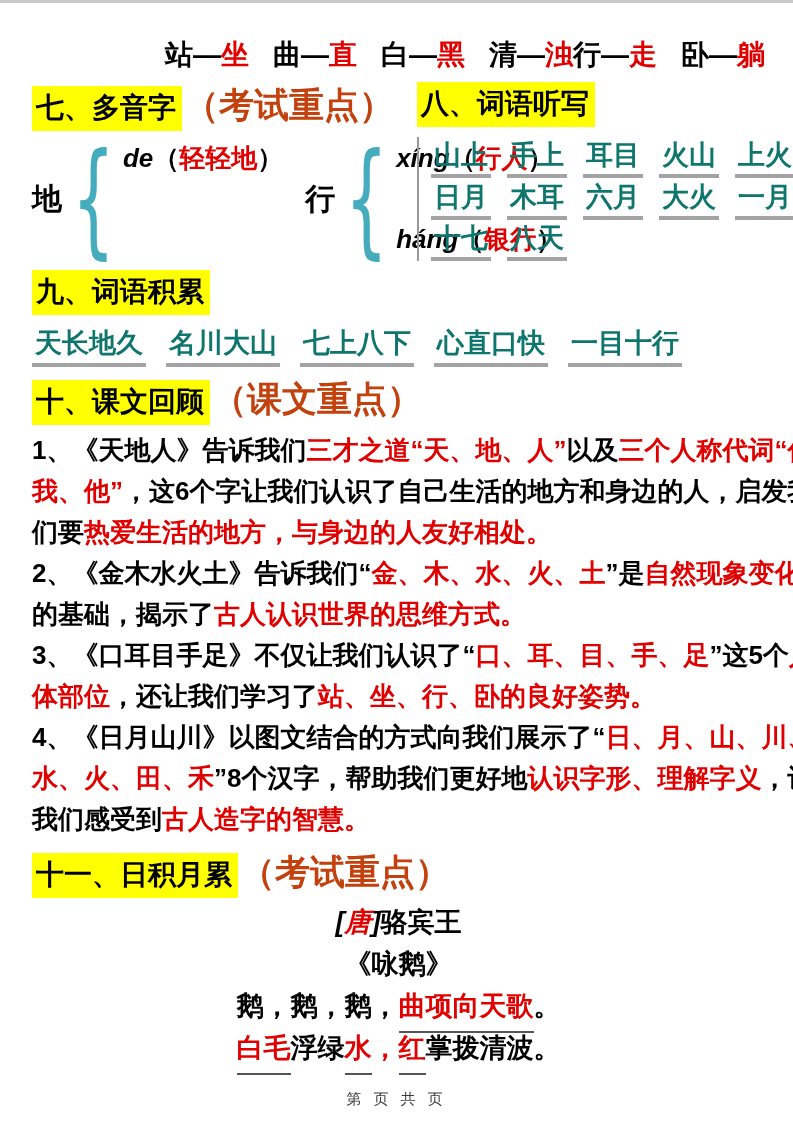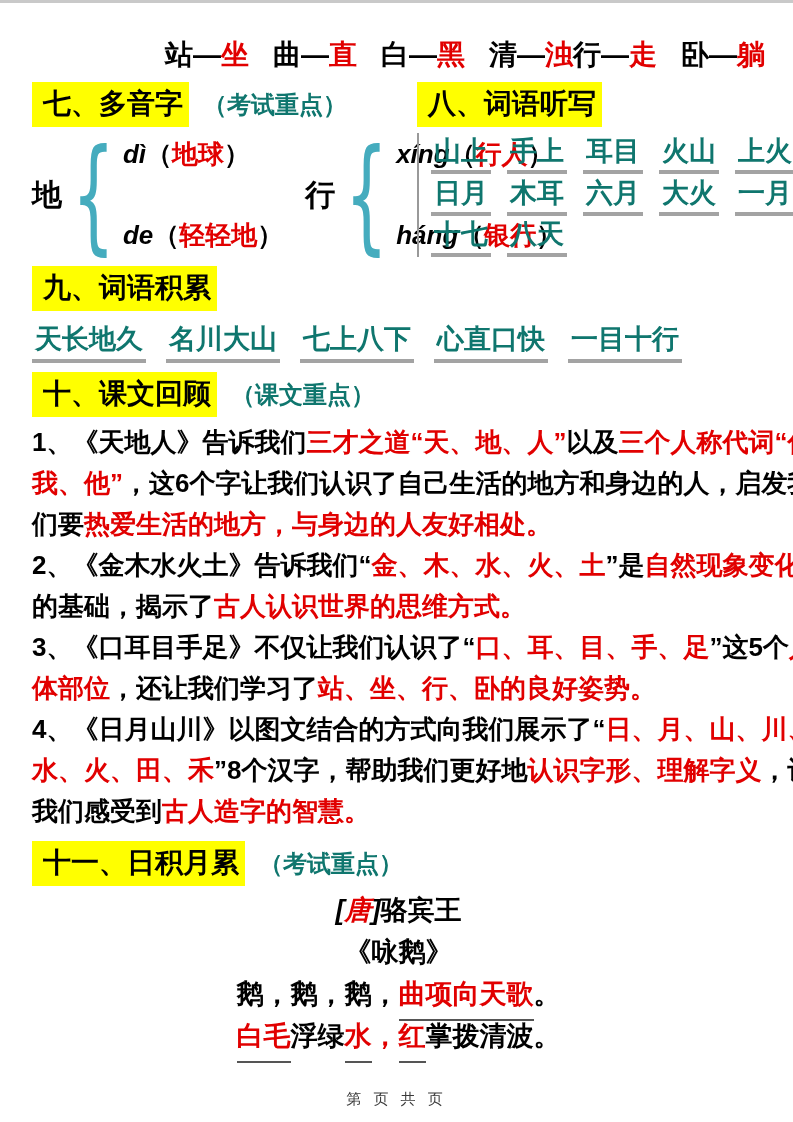--- a/index.html
+++ b/index.html
@@ -16,22 +16,22 @@
 
   
   .antonyms{display:flex;font-size:28px;line-height:36px;}
   .ant-group{display:flex;gap:24px;}
   .ant-right{margin-left:auto;}
   .pair{white-space:nowrap;}
 
   
   .headrow{display:flex;margin-top:9px;align-items:flex-start;}
   .h-left{width:385px;white-space:nowrap;}
-  .hl{background:#ffff00;padding:3px 6px 4px 11px;font-size:28px;display:inline-block;}
-  .note{color:#0f766e;font-size:24px;padding-left:14px;}
+  .hl{background:#ffff00;padding:3px 6px 4px 4px;font-size:28px;display:inline-block;}
+  .note{color:#c2410c;font-size:35px;padding-left:2px;}
   .sect{margin-top:9px;white-space:nowrap;}
 
   
   .twocol{display:flex;margin-top:6px;}
   .poly-col{width:385px;display:flex;gap:22px;align-items:center;}
   .poly-group{display:flex;align-items:center;}
   .poly-char{font-size:30px;}
   .brace{
     color:#45acbe;font-size:124px;font-weight:normal;line-height:1;
     transform:scaleX(.55);margin:0 -10px 0 -8px;
@@ -89,21 +89,20 @@
       <span class="hl">八、词语听写</span>
     </div>
   </div>
 
   <div class="twocol">
     <div class="poly-col" id="poly-col">
         <div class="poly-group">
           <span class="poly-char">地</span>
           <span class="brace">{</span>
           <div class="poly-entries">
-            <div class="poly-entry"><span class="pinyin">dì</span><span>（</span><span class="red">地球</span><span>）</span></div>
             <div class="poly-entry"><span class="pinyin">de</span><span>（</span><span class="red">轻轻地</span><span>）</span></div>
           </div>
         </div>
         <div class="poly-group">
           <span class="poly-char">行</span>
           <span class="brace">{</span>
           <div class="poly-entries">
             <div class="poly-entry"><span class="pinyin">xíng</span><span>（</span><span class="red">行人</span><span>）</span></div>
             <div class="poly-entry"><span class="pinyin">háng</span><span>（</span><span class="red">银行</span><span>）</span></div>
           </div>

